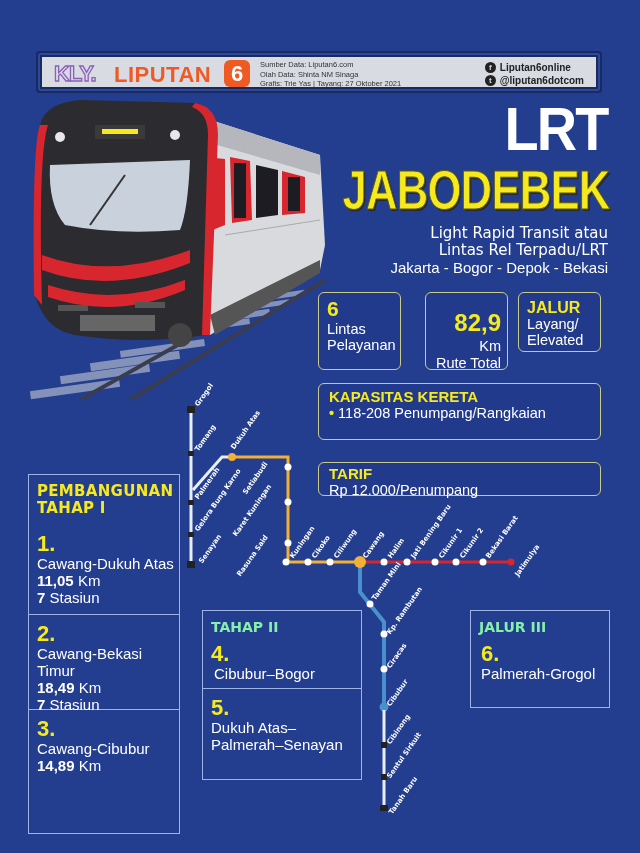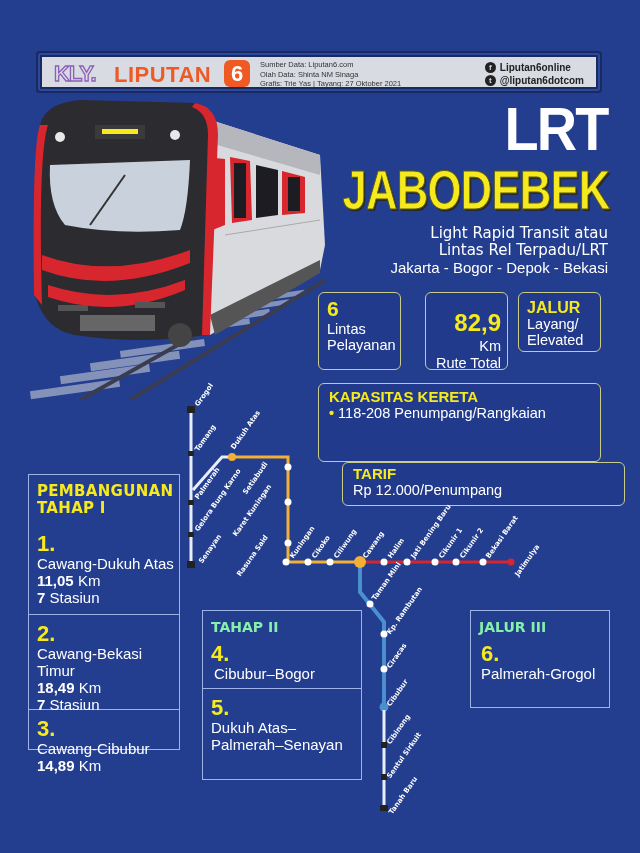--- a/index.html
+++ b/index.html
@@ -28,27 +28,27 @@
   .subtitle .cities { font: 15px "Liberation Sans", sans-serif; }
 
   
   .box { border: 1.5px solid #c9cc8a; border-radius: 6px; background: #223a8c; }
   .yel { color: #f6ea1f; font-weight: bold; }
   .stat1 { left: 318px; top: 292px; width: 83px; height: 78px; padding: 4px 8px; }
   .stat2 { left: 425px; top: 292px; width: 83px; height: 78px; padding: 16px 6px; text-align: right; }
   .stat3 { left: 518px; top: 292px; width: 83px; height: 60px; padding: 6px 8px; }
   .big { font: bold 21px "Liberation Sans", sans-serif; }
   .t14 { font: 14.5px "Liberation Sans", sans-serif; line-height: 16px; }
-  .cap { left: 318px; top: 383px; width: 283px; height: 79px; padding: 4px 10px; }
-  .tarif { left: 318px; top: 462px; width: 283px; height: 44px; padding: 2px 10px; margin-left: 24px; }
+  .cap { left: 318px; top: 383px; width: 283px; height: 57px; padding: 4px 10px; }
+  .tarif { left: 318px; top: 462px; width: 283px; height: 34px; padding: 2px 10px; }
   .head15 { font: bold 15px "Liberation Sans", sans-serif; line-height: 17px; }
 
   
   .card { border: 1.5px solid #9fb4e6; }
-  .p1 { left: 28px; top: 474px; width: 152px; height: 276px; }
+  .p1 { left: 28px; top: 474px; width: 152px; height: 360px; }
   .p1 .sec { border-bottom: 1px solid #9fb4e6; padding: 0 0 0 8px; }
   .p1 .h { font: bold 15px "DejaVu Sans", sans-serif; color: #f6ea1f; line-height: 17px; padding-top: 8px; letter-spacing: 0.3px;}
   .num { font: bold 22px "Liberation Sans", sans-serif; color: #f6ea1f; line-height: 22px; }
   .line15 { font: 15px "Liberation Sans", sans-serif; line-height: 17px; }
   .p2 { left: 202px; top: 610px; width: 160px; height: 170px; }
   .p3 { left: 470px; top: 610px; width: 140px; height: 98px; }
   .card .h2 { font: bold 14px "DejaVu Sans", sans-serif; color: #86efac; padding: 8px 8px 0; }
 
   
   .lbl { position: absolute; font: bold 7px "DejaVu Sans", sans-serif; color: #fff; transform: rotate(-55deg); transform-origin: left bottom; white-space: nowrap; }

